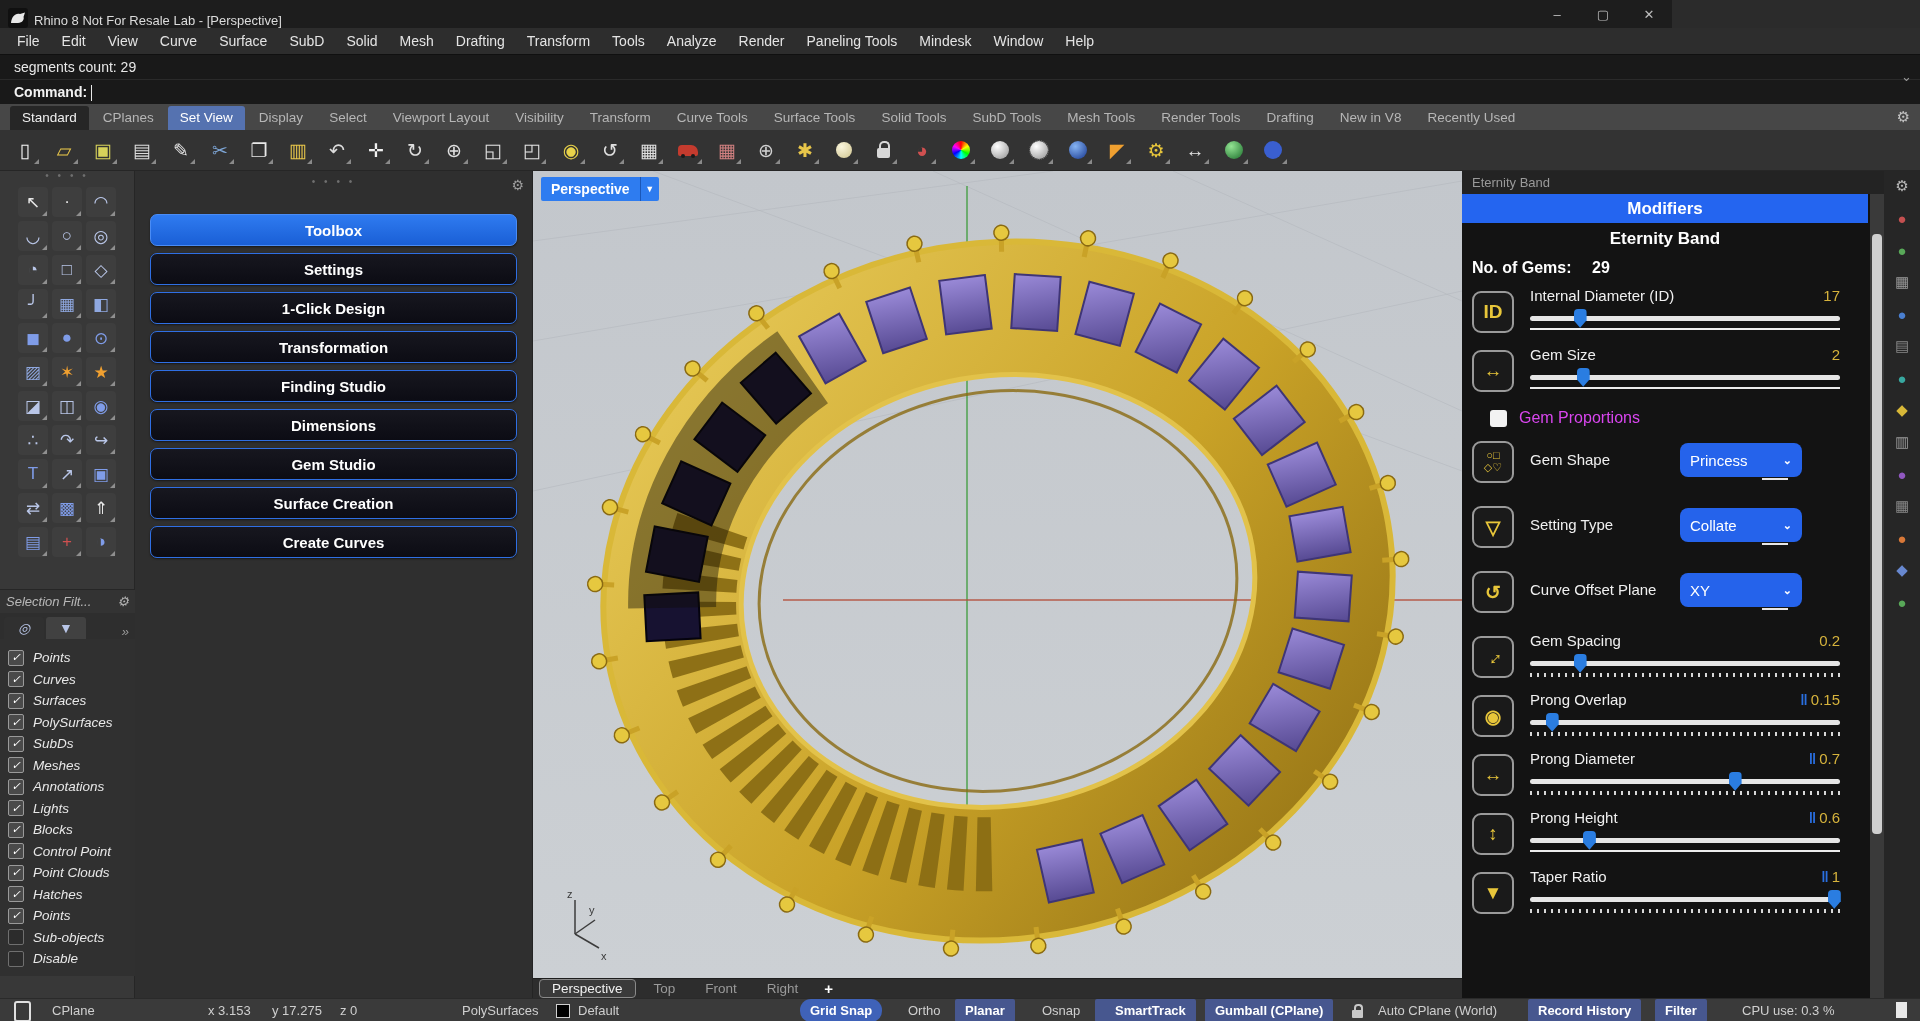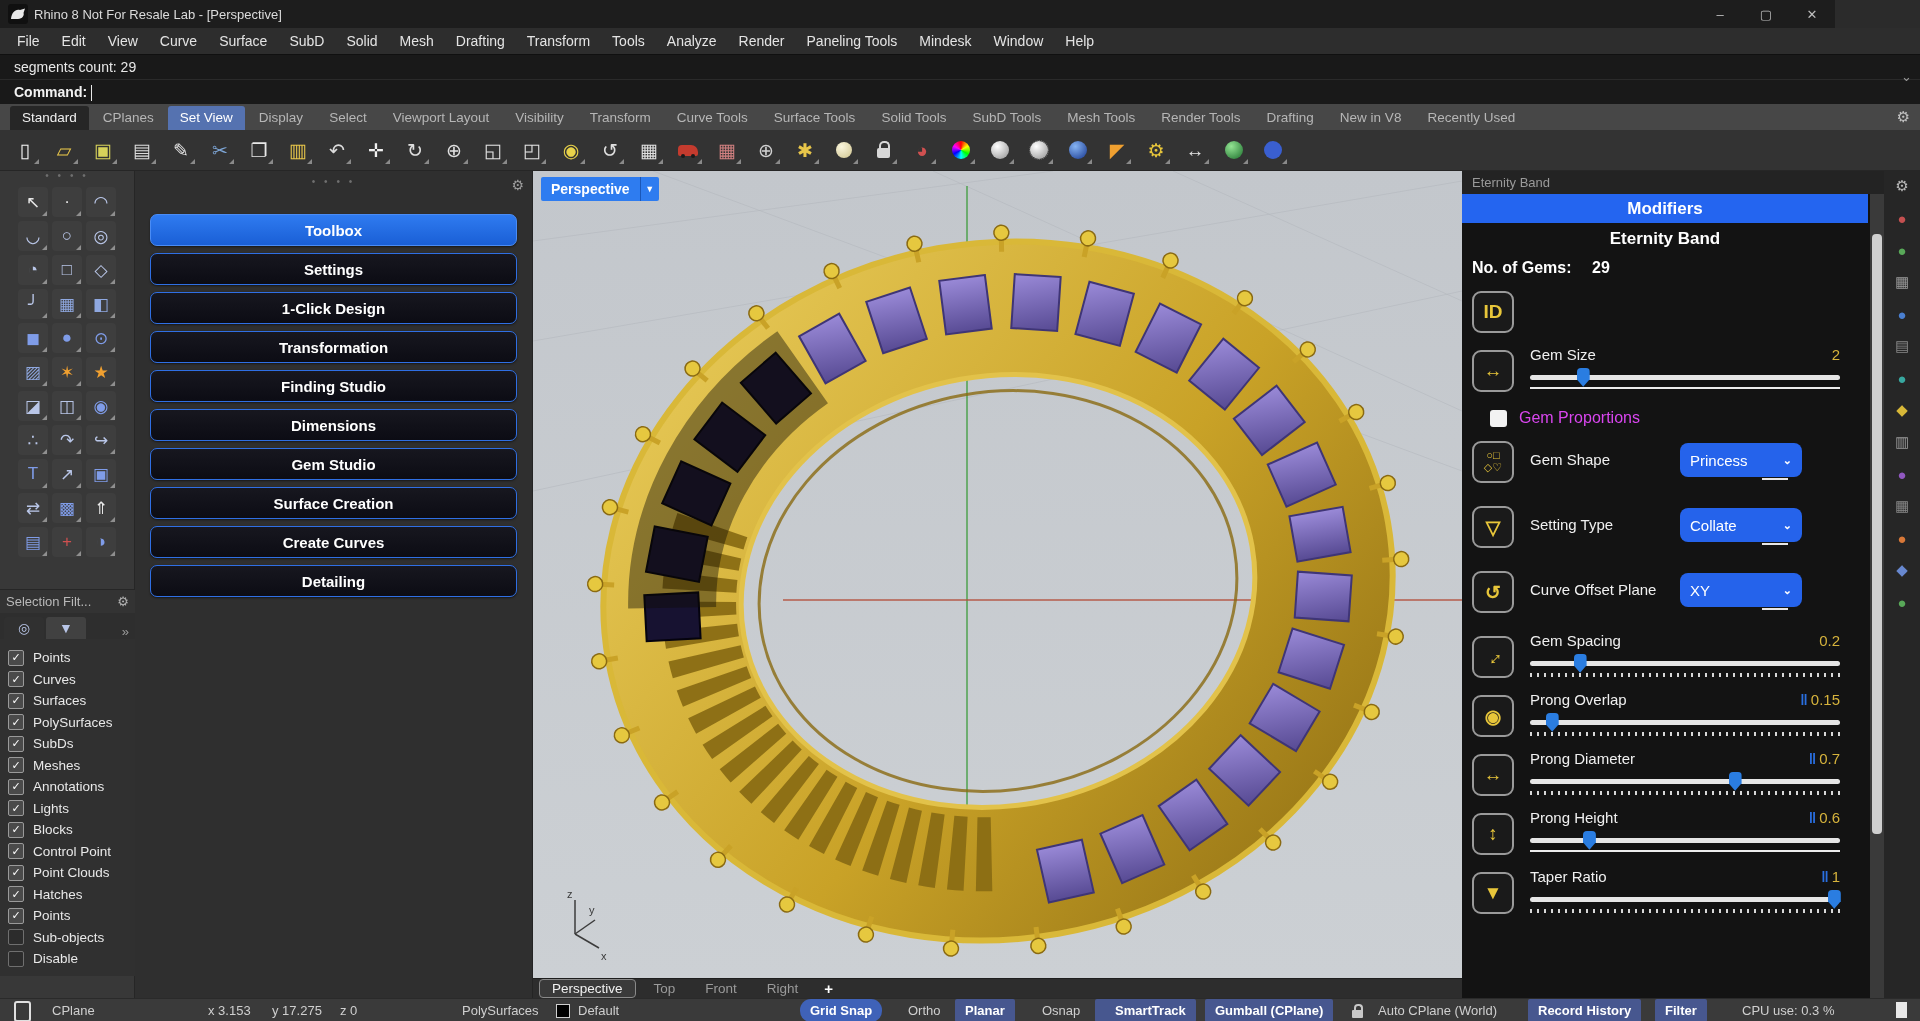--- a/index.html
+++ b/index.html
@@ -1,20 +1,20 @@
 <!DOCTYPE html>
 <html><head>
 <meta charset="utf-8">
 <style>
   html,body{margin:0;padding:0;}
   body{width:1920px;height:1021px;overflow:hidden;background:#2b2b2b;
        font-family:"Liberation Sans",sans-serif;color:#e8e8e8;position:relative;user-select:none;}
   .abs{position:absolute;}
   
-  #titlebar{position:absolute;left:0;top:0;width:1835px;height:28px;background:#1d1d1d;display:flex;align-items:center;}
+  #titlebar{position:absolute;left:0;top:0;width:1672px;height:28px;background:#1d1d1d;display:flex;align-items:flex-end;}
   #app-logo{width:20px;height:20px;margin:0 6px 0 8px;}
   #win-title{font-size:13px;color:#dcdcdc;}
   #winbtns{margin-left:auto;display:flex;}
   .winbtn{width:46px;height:28px;display:flex;align-items:center;justify-content:center;color:#bdbdbd;font-size:13px;}
   
   #menubar{position:absolute;left:0;top:28px;width:1920px;height:26px;background:#2d2d2d;display:flex;align-items:center;padding-left:6px;box-sizing:border-box;}
   .menu-item{padding:3px 11px;font-size:14px;color:#e4e4e4;}
   
   #cmdarea{position:absolute;left:0;top:54px;width:1920px;height:50px;background:#191919;border-top:1px solid #101010;box-sizing:border-box;}
   #cmd-history{height:24px;line-height:24px;padding-left:14px;font-size:14px;color:#e8e8e8;border-bottom:1px solid #2a2a2a;}
@@ -45,21 +45,21 @@
   .ti-earth i{width:18px;height:18px;border-radius:50%;background:radial-gradient(circle at 35% 30%,#93e493,#1c6e2c);}
   .ti-help i{width:18px;height:18px;border-radius:50%;background:#3a5fd0;color:#fff;font-size:13px;font-weight:bold;display:flex;align-items:center;justify-content:center;}
   
   #main{position:absolute;left:0;top:171px;width:1920px;height:827px;background:#2b2b2b;}
   
   #palette{position:absolute;left:0;top:0;width:135px;height:827px;background:#383838;border-right:1px solid #262626;box-sizing:border-box;}
   .dots{height:12px;text-align:center;color:#6f6f6f;font-size:10px;letter-spacing:3px;line-height:10px;}
   #palette-grid{display:grid;grid-template-columns:repeat(3,34px);justify-content:center;padding-top:2px;}
   .ptile{width:30px;height:30px;margin:2px;background:#3e3e3e;border-radius:4px;display:flex;align-items:center;justify-content:center;position:relative;color:#b9c6e8;font-size:17px;}
   .ptile::after{content:"";position:absolute;right:1px;bottom:1px;border-left:5px solid transparent;border-bottom:5px solid #8f8f8f;}
-  #selfilter{position:absolute;left:0;top:418px;width:135px;}
+  #selfilter{position:absolute;left:0;top:418px;width:135px;font-style:italic;}
   #sf-header{display:flex;align-items:center;padding:4px 6px;color:#b9b9b9;font-size:13px;background:#333333;border-top:1px solid #262626;}
   #sf-gear{margin-left:auto;color:#b0b0b0;font-size:13px;}
   #sf-tabs{display:flex;align-items:flex-end;height:26px;background:#2e2e2e;padding-left:4px;}
   .sf-tab{width:40px;height:22px;display:flex;align-items:center;justify-content:center;color:#b9c6e8;font-size:14px;background:#303030;border-radius:3px 3px 0 0;margin-right:2px;}
   .sf-tab.active{background:#414141;}
   #sf-overflow{margin-left:auto;margin-right:6px;color:#9a9a9a;font-size:13px;}
   #sf-list{background:#303030;padding:8px 0 6px 8px;}
   .sf-item{display:flex;align-items:center;height:21.5px;font-size:13.5px;color:#e8e8e8;}
   .sf-box{width:14px;height:14px;border:1px solid #9a9a9a;background:#4a4a4a;border-radius:2px;margin-right:9px;display:flex;align-items:center;justify-content:center;font-size:11px;color:#ffffff;}
   .sf-box.off{background:#2c2c2c;border-color:#6f6f6f;}
@@ -414,21 +414,20 @@
     <div id="toolbox-buttons">
         <div class="tb-btn active">Toolbox</div>
         <div class="tb-btn">Settings</div>
         <div class="tb-btn">1-Click Design</div>
         <div class="tb-btn">Transformation</div>
         <div class="tb-btn">Finding Studio</div>
         <div class="tb-btn">Dimensions</div>
         <div class="tb-btn">Gem Studio</div>
         <div class="tb-btn">Surface Creation</div>
         <div class="tb-btn">Create Curves</div>
-        <div class="tb-btn">Detailing</div>
       </div>
   </div>
 
   <div id="viewportWrap">
     <div id="viewport"><svg viewBox="0 0 929 807" width="929" height="807">
           <defs>
             <linearGradient id="gGold" x1="0" y1="0" x2="1" y2="1">
               <stop offset="0" stop-color="#ecd060"></stop>
               <stop offset="0.55" stop-color="#c9a227"></stop>
               <stop offset="1" stop-color="#8a6a12"></stop>
@@ -560,20 +559,30 @@
     <div id="rp-title">Eternity Band</div>
     <div id="rp-header">Modifiers</div>
     <div id="rp-sub">Eternity Band</div>
     <div id="rp-gems">
       <span>No. of Gems:</span>
       <span class="val">29</span>
     </div>
     <div id="rp-rows">
         <div class="mod-row">
           <div class="mod-icon">ID</div>
+          <div class="mod-body">
+            <div class="mod-top">
+              <span class="mod-label">Internal Diameter (ID)</span>
+              <span class="mod-val">17</span>
+            </div>
+            <div class="mod-track">
+              <div class="mod-handle" style="left: 16%;"></div>
+            </div>
+            <div class="mod-sub line"></div>
+          </div>
         </div>
         <div class="mod-row">
           <div class="mod-icon">↔</div>
           <div class="mod-body">
             <div class="mod-top">
               <span class="mod-label">Gem Size</span>
               <span class="mod-val">2</span>
             </div>
             <div class="mod-track">
               <div class="mod-handle" style="left: 17%;"></div>

